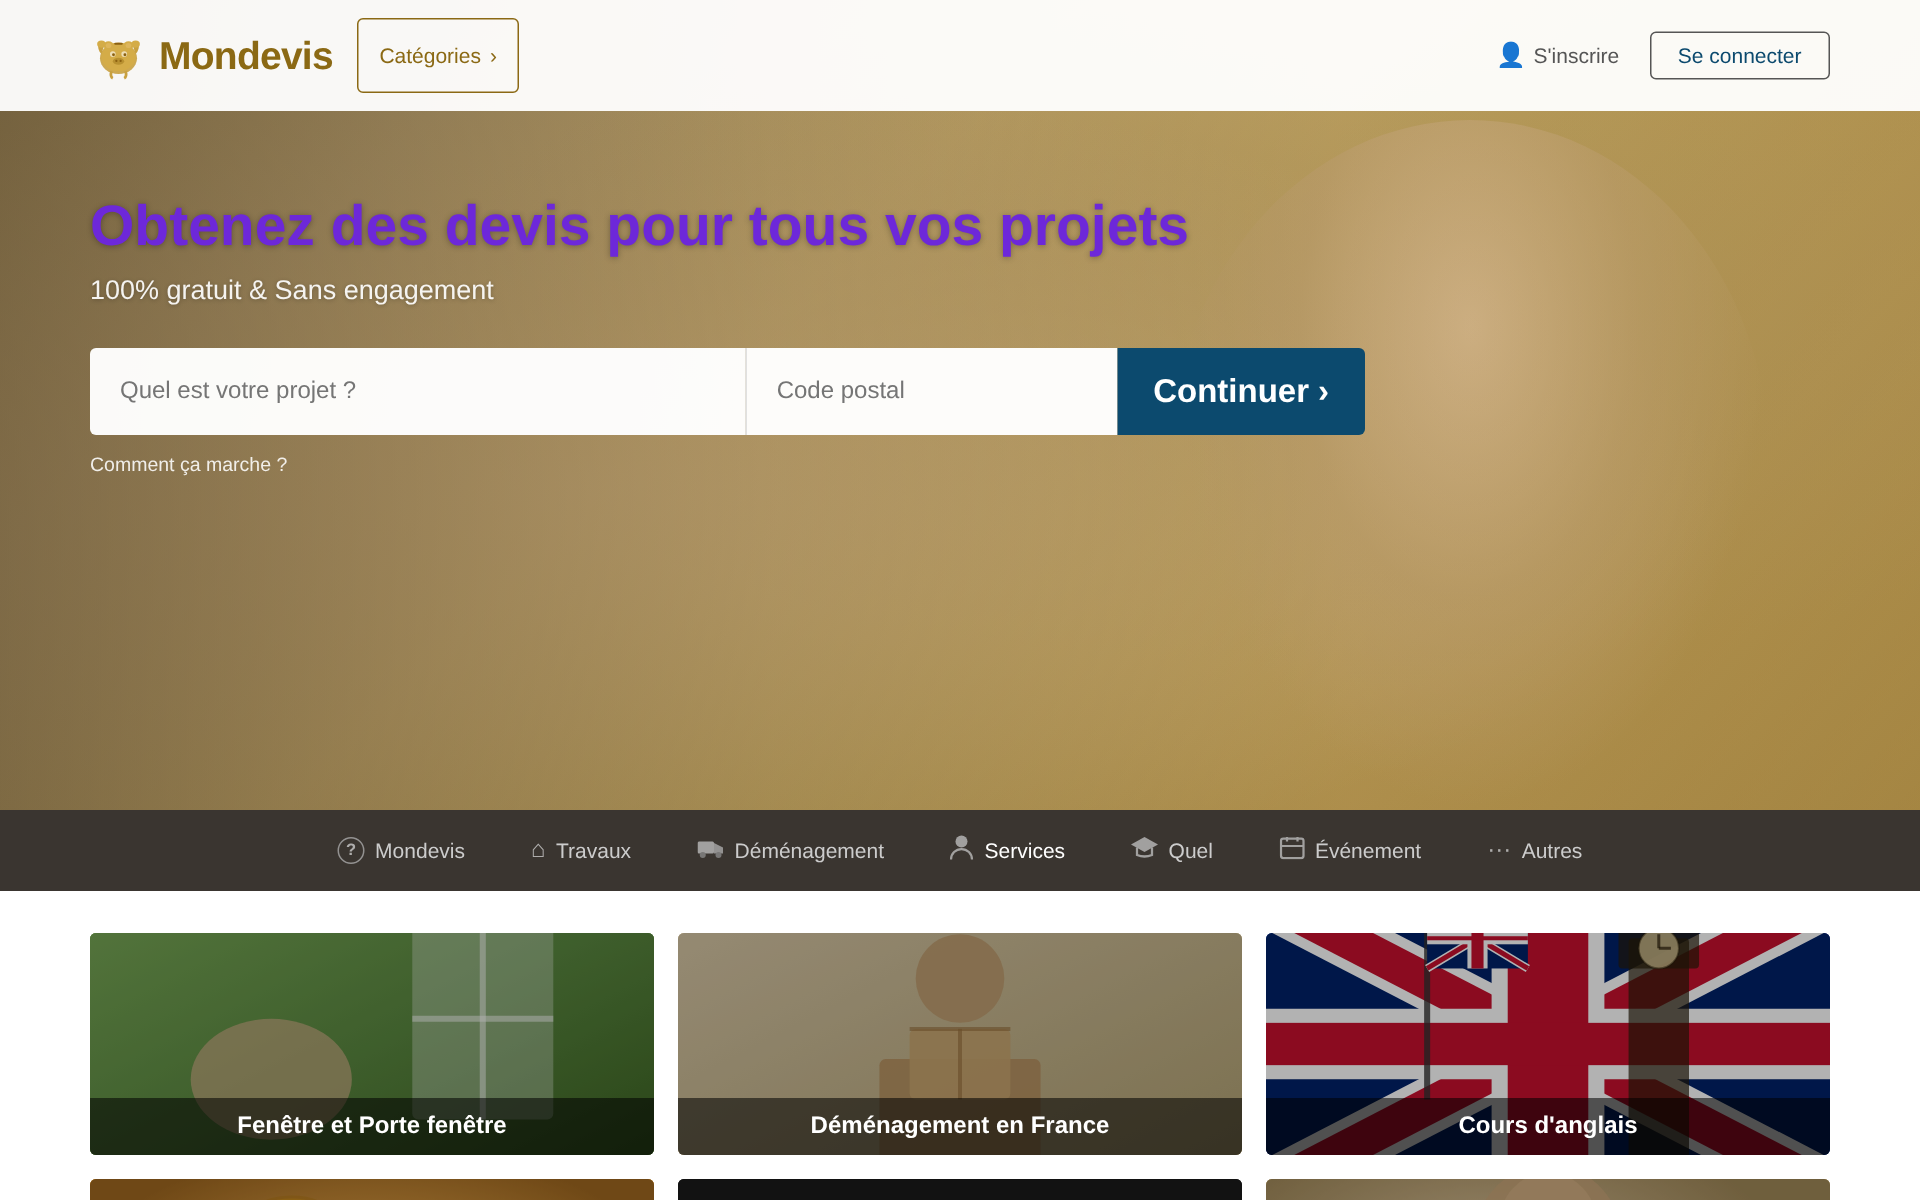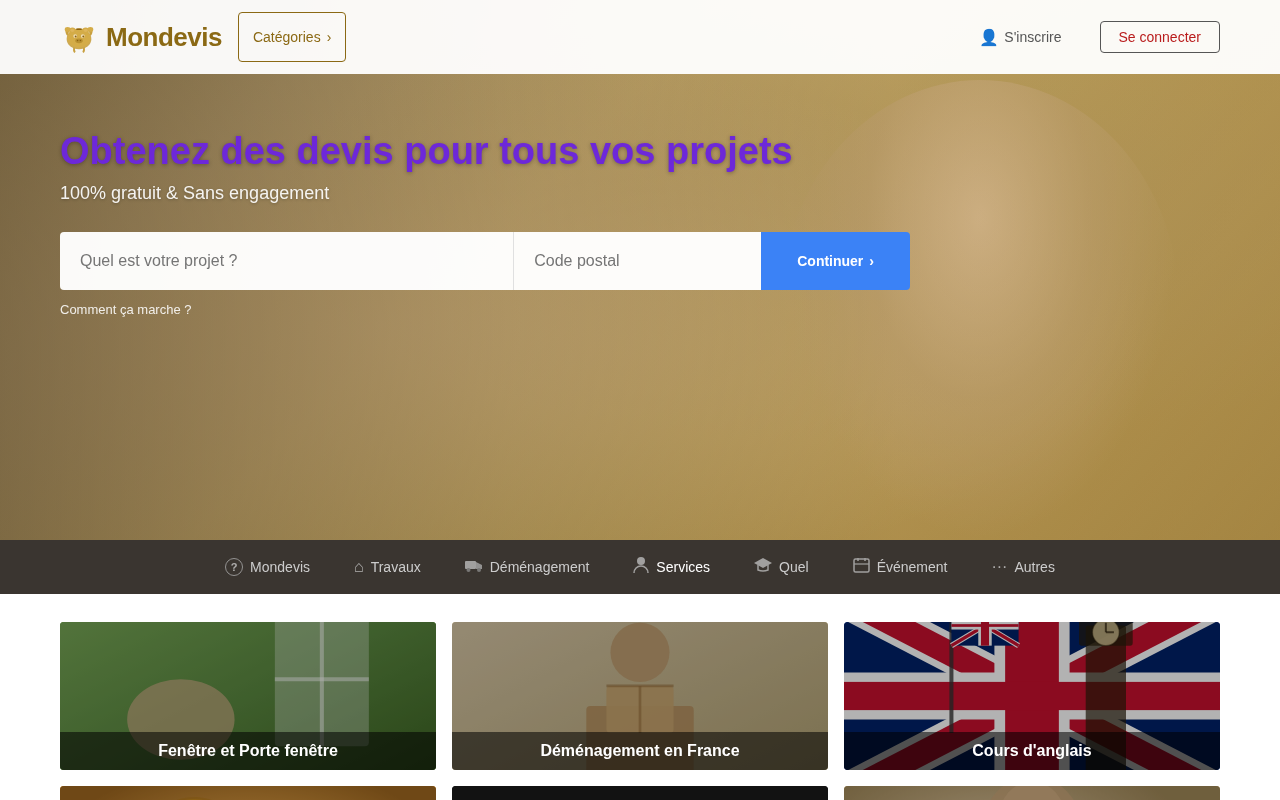--- a/index.html
+++ b/index.html
@@ -50,26 +50,25 @@
       font-size: 14px;
       cursor: pointer;
       display: flex;
       align-items: center;
       gap: 5px;
       text-decoration: none;
     }
     .connect-btn {
       border: 1.5px solid #555;
       background: transparent;
-      color: #b91c1c;
+      color: #0c4a6e;
       padding: 7px 18px;
       border-radius: 4px;
       font-size: 14px;
       cursor: pointer;
-      margin-left: 18px;
     }
 
     
     .hero {
       position: relative;
       width: 1280px;
       height: 540px;
       overflow: hidden;
     }
     .hero-bg {
@@ -142,25 +141,25 @@
       flex: 0.9;
       padding: 0 20px;
       font-size: 16px;
       color: #999;
       border: none;
       border-left: 1px solid #e0e0e0;
       outline: none;
       background: rgba(255,255,255,0.97);
     }
     .search-btn {
-      background: #3b82f6;
+      background: #0c4a6e;
       color: #fff;
       border: none;
-      padding: 0 36px;
-      font-size: 14px;
+      padding: 0 24px;
+      font-size: 22px;
       font-weight: 600;
       cursor: pointer;
       border-radius: 0 4px 4px 0;
       display: flex;
       align-items: center;
       gap: 6px;
       white-space: nowrap;
     }
     .how-it-works {
       margin-top: 12px;

